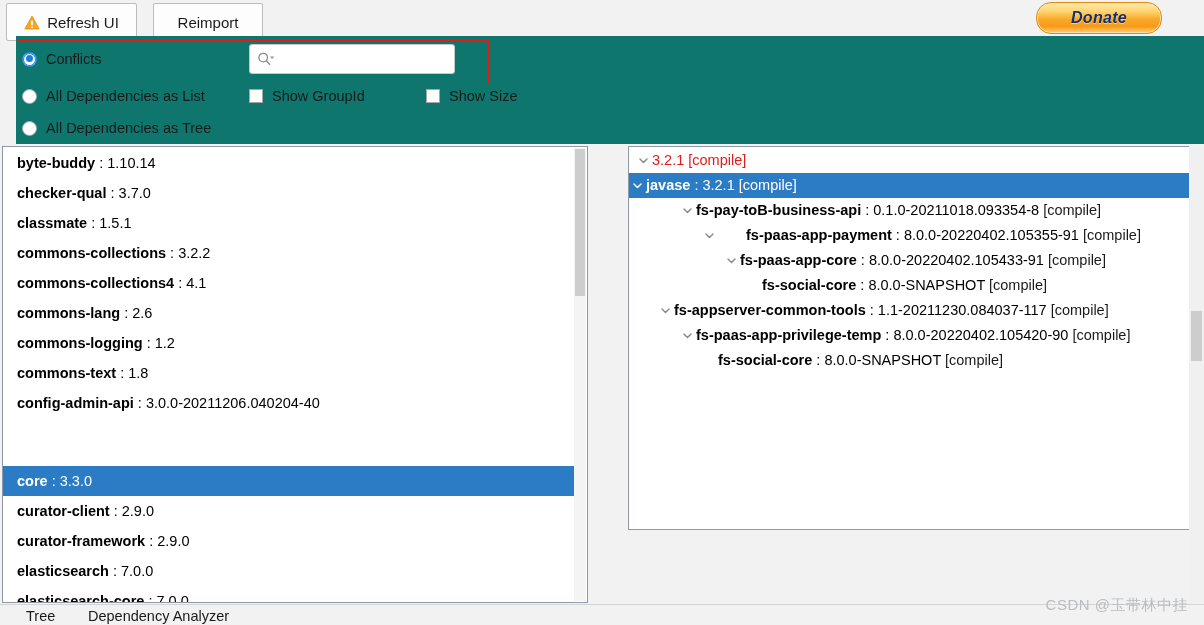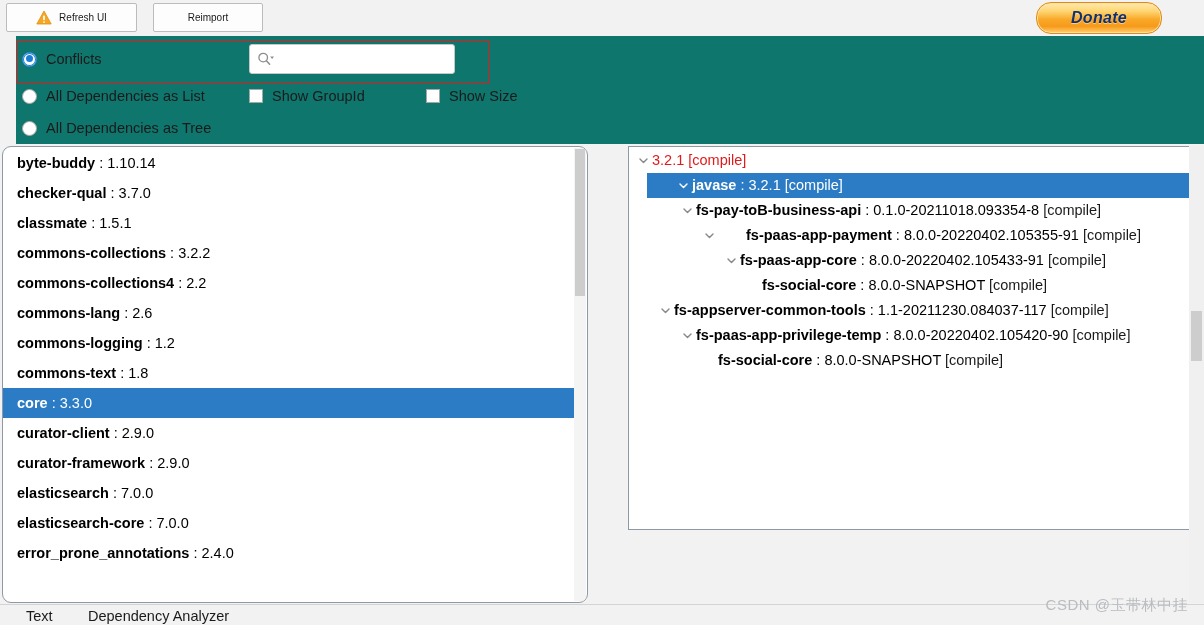--- a/index.html
+++ b/index.html
@@ -24,29 +24,29 @@
   
   .toolbar {
     position: absolute;
     left: 0; top: 0;
     width: 1204px; height: 36px;
     background: #f2f2f2;
   }
   .tb-btn {
     position: absolute;
     top: 3px;
-    height: 29px;
+    height: 38px;
     background: #fdfdfd;
     border: 1px solid #bcbcbc;
     border-radius: 2px;
     display: flex;
     align-items: center;
     justify-content: center;
     gap: 7px;
-    font-size: 10px;
+    font-size: 15px;
     color: #1a1a1a;
     box-sizing: border-box;
     cursor: default;
   }
   #btn-refresh { left: 6px; width: 131px; }
   #btn-reimport { left: 153px; width: 110px; }
   .warn-icon { width: 16px; height: 15px; display: block; }
 
   .donate-btn {
     position: absolute;
@@ -157,41 +157,42 @@
     height: 457px;
   }
   .pane {
     position: absolute;
     top: 0;
     background: #ffffff;
     border: 1px solid #8d9aa5;
     box-sizing: border-box;
     overflow: hidden;
   }
-  #pane-left { left: 2px; width: 586px; height: 457px; border-radius: 9px; }
+  #pane-left { left: 2px; width: 586px; height: 457px; }
   #pane-right { left: 628px; width: 588px; height: 384px; }
 
   .list {
     position: absolute;
     left: 0; top: 0;
     right: 13px;
     top: 1px;
   }
   .list-row {
     height: 30px;
     line-height: 30px;
     padding-left: 14px;
     font-size: 14.5px;
     white-space: nowrap;
     overflow: hidden;
     cursor: default;
   }
   .list-row.sel {
     background: #2b7cc4;
     color: #ffffff;
+    margin-top: 48px;
   }
   .art { font-weight: bold; }
   .sep { font-weight: normal; }
   .ver { font-weight: normal; }
 
   
   .tree {
     position: absolute;
     left: 0; top: 1px;
     right: 12px;
@@ -354,24 +355,25 @@
   </div>
 
   <div class="panes">
 
     <div class="pane" id="pane-left">
       <div class="list" id="dep-list">
           <div class="list-row"><span class="art">byte-buddy</span><span class="sep"> : </span><span class="ver">1.10.14</span></div>
           <div class="list-row"><span class="art">checker-qual</span><span class="sep"> : </span><span class="ver">3.7.0</span></div>
           <div class="list-row"><span class="art">classmate</span><span class="sep"> : </span><span class="ver">1.5.1</span></div>
           <div class="list-row"><span class="art">commons-collections</span><span class="sep"> : </span><span class="ver">3.2.2</span></div>
-          <div class="list-row"><span class="art">commons-collections4</span><span class="sep"> : </span><span class="ver">2.2</span></div>
+          <div class="list-row"><span class="art">commons-collections4</span><span class="sep"> : </span><span class="ver">4.1</span></div>
           <div class="list-row"><span class="art">commons-lang</span><span class="sep"> : </span><span class="ver">2.6</span></div>
           <div class="list-row"><span class="art">commons-logging</span><span class="sep"> : </span><span class="ver">1.2</span></div>
           <div class="list-row"><span class="art">commons-text</span><span class="sep"> : </span><span class="ver">1.8</span></div>
+          <div class="list-row"><span class="art">config-admin-api</span><span class="sep"> : </span><span class="ver">3.0.0-20211206.040204-40</span></div>
           <div class="list-row sel"><span class="art">core</span><span class="sep"> : </span><span class="ver">3.3.0</span></div>
           <div class="list-row"><span class="art">curator-client</span><span class="sep"> : </span><span class="ver">2.9.0</span></div>
           <div class="list-row"><span class="art">curator-framework</span><span class="sep"> : </span><span class="ver">2.9.0</span></div>
           <div class="list-row"><span class="art">elasticsearch</span><span class="sep"> : </span><span class="ver">7.0.0</span></div>
           <div class="list-row"><span class="art">elasticsearch-core</span><span class="sep"> : </span><span class="ver">7.0.0</span></div>
           <div class="list-row"><span class="art">error_prone_annotations</span><span class="sep"> : </span><span class="ver">2.4.0</span></div>
           <div class="list-row"></div>
         </div>
       <div class="vscroll" id="left-scroll">
         <div class="vthumb" style="top:1px;height:147px;"></div>
@@ -381,21 +383,21 @@
     <div class="pane" id="pane-right">
       <div class="tree" id="dep-tree">
           <div class="tree-row red" style="padding-left: 6px;">
             <span class="chev">
               <svg width="11" height="11" viewBox="0 0 11 11">
                 <path d="M2 4 L5.5 7.6 L9 4" fill="none" stroke="#8a8a8a" stroke-width="1.4" stroke-linecap="round" stroke-linejoin="round"></path>
               </svg>
             </span>
             <span class="tree-label"><span>3.2.1 </span><span class="scope" style="color: rgb(224, 27, 27);">[compile]</span></span>
           </div>
-          <div class="tree-row sel" style="padding-left: 28px; margin-left: 18px;">
+          <div class="tree-row sel" style="">
             <span class="chev">
               <svg width="11" height="11" viewBox="0 0 11 11">
                 <path d="M2 4 L5.5 7.6 L9 4" fill="none" stroke="#ffffff" stroke-width="1.4" stroke-linecap="round" stroke-linejoin="round"></path>
               </svg>
             </span>
             <span class="tree-label"><b>javase</b><span> : </span><span>3.2.1 </span><span class="scope">[compile]</span></span>
           </div>
           <div class="tree-row" style="padding-left: 50px;">
             <span class="chev">
               <svg width="11" height="11" viewBox="0 0 11 11">
@@ -449,18 +451,18 @@
         <div class="vthumb" style="top:1px;height:0px;background:transparent;"></div>
       </div>
     </div>
   </div>
 
   <div class="outer-scroll">
     <div class="outer-thumb" style="top:165px;height:50px;"></div>
   </div>
 
   <div class="tabbar">
-    <div class="tab" id="tab-text">Text</div>
+    <div class="tab" id="tab-text">Tree</div>
     <div class="tab" id="tab-dep">Dependency Analyzer</div>
   </div>
 
   <div class="watermark">CSDN @玉带林中挂</div>
 </div>
 
 </body></html>

